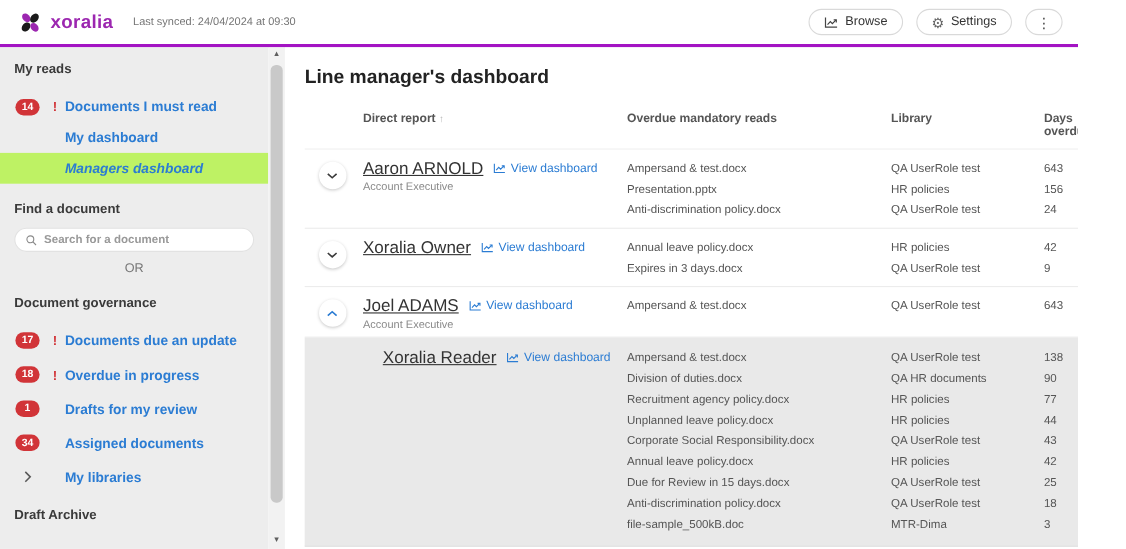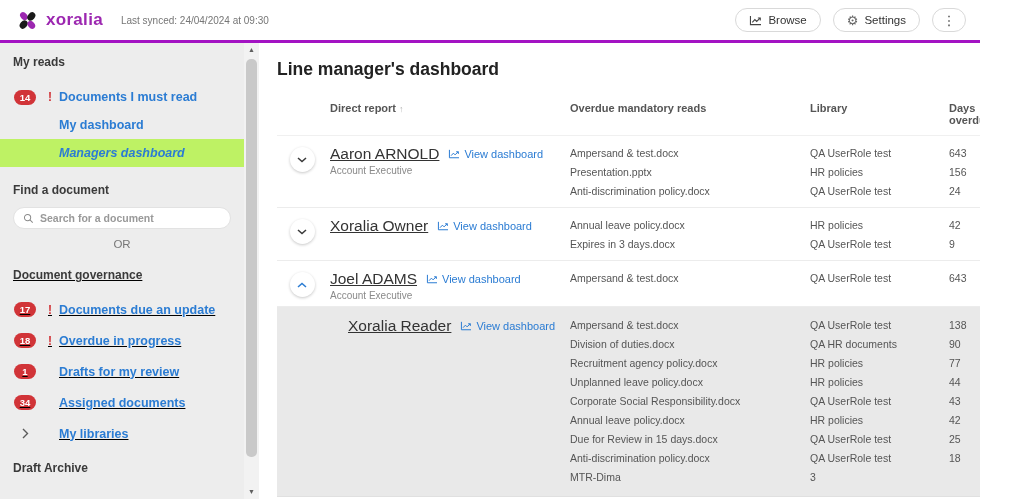--- a/index.html
+++ b/index.html
@@ -51,21 +51,21 @@
   .search-pill { margin:0 13px; height:22px; background:#fff; border:1px solid #e2e2e2;
                  border-radius:11px; display:flex; align-items:center; padding:0 9px; gap:6px; }
   .search-pill input { border:none; outline:none; flex:1; font-size:10.5px; color:#444;
                        background:transparent; font-family:inherit;font-weight:bold; }
   .search-pill input::placeholder { color:#999; }
   .or-label { text-align:center; color:#777; font-size:11.5px; margin:9px 0; }
   .dropdown-pill { margin:0 13px; height:22px; background:#fff; border:1px solid #e2e2e2;
                    border-radius:11px; display:flex; align-items:center;
                    justify-content:space-between; padding:0 11px; cursor:pointer; }
   .dropdown-pill .dd-label { font-size:10.5px; color:#999; }
-  .governance { margin-top:18px;text-decoration:underline; }
+  .governance { margin-top:18px; }
   .governance .side-heading { margin-bottom:12px; }
   .governance .side-item { height:31px; }
   .chev-right-slot { width:24px; flex:0 0 24px; display:flex; justify-content:center;
                      color:#5a5a5a; }
   .draft-archive { margin-top:12px; }
   .draft-archive .side-heading { margin-bottom:10px; }
 
   
   .page-title { font-size:17.5px; font-weight:700; color:#222; padding-top:16px; }
   .grid-cols { display:grid; grid-template-columns:50px 243px 1fr; }
@@ -378,20 +378,21 @@
                 <div class="read-days">43</div>
                 <div class="read-doc">Annual leave policy.docx</div>
                 <div class="read-lib">HR policies</div>
                 <div class="read-days">42</div>
                 <div class="read-doc">Due for Review in 15 days.docx</div>
                 <div class="read-lib">QA UserRole test</div>
                 <div class="read-days">25</div>
                 <div class="read-doc">Anti-discrimination policy.docx</div>
                 <div class="read-lib">QA UserRole test</div>
                 <div class="read-days">18</div>
+                <div class="read-doc">file-sample_500kB.doc</div>
                 <div class="read-lib">MTR-Dima</div>
                 <div class="read-days">3</div>
               </div>
             </div>
           </div>
           <div class="row-group">
             <div class="grid-cols">
               <div class="cell-chevron">
                 <button class="chev-btn"></button>
               </div>

